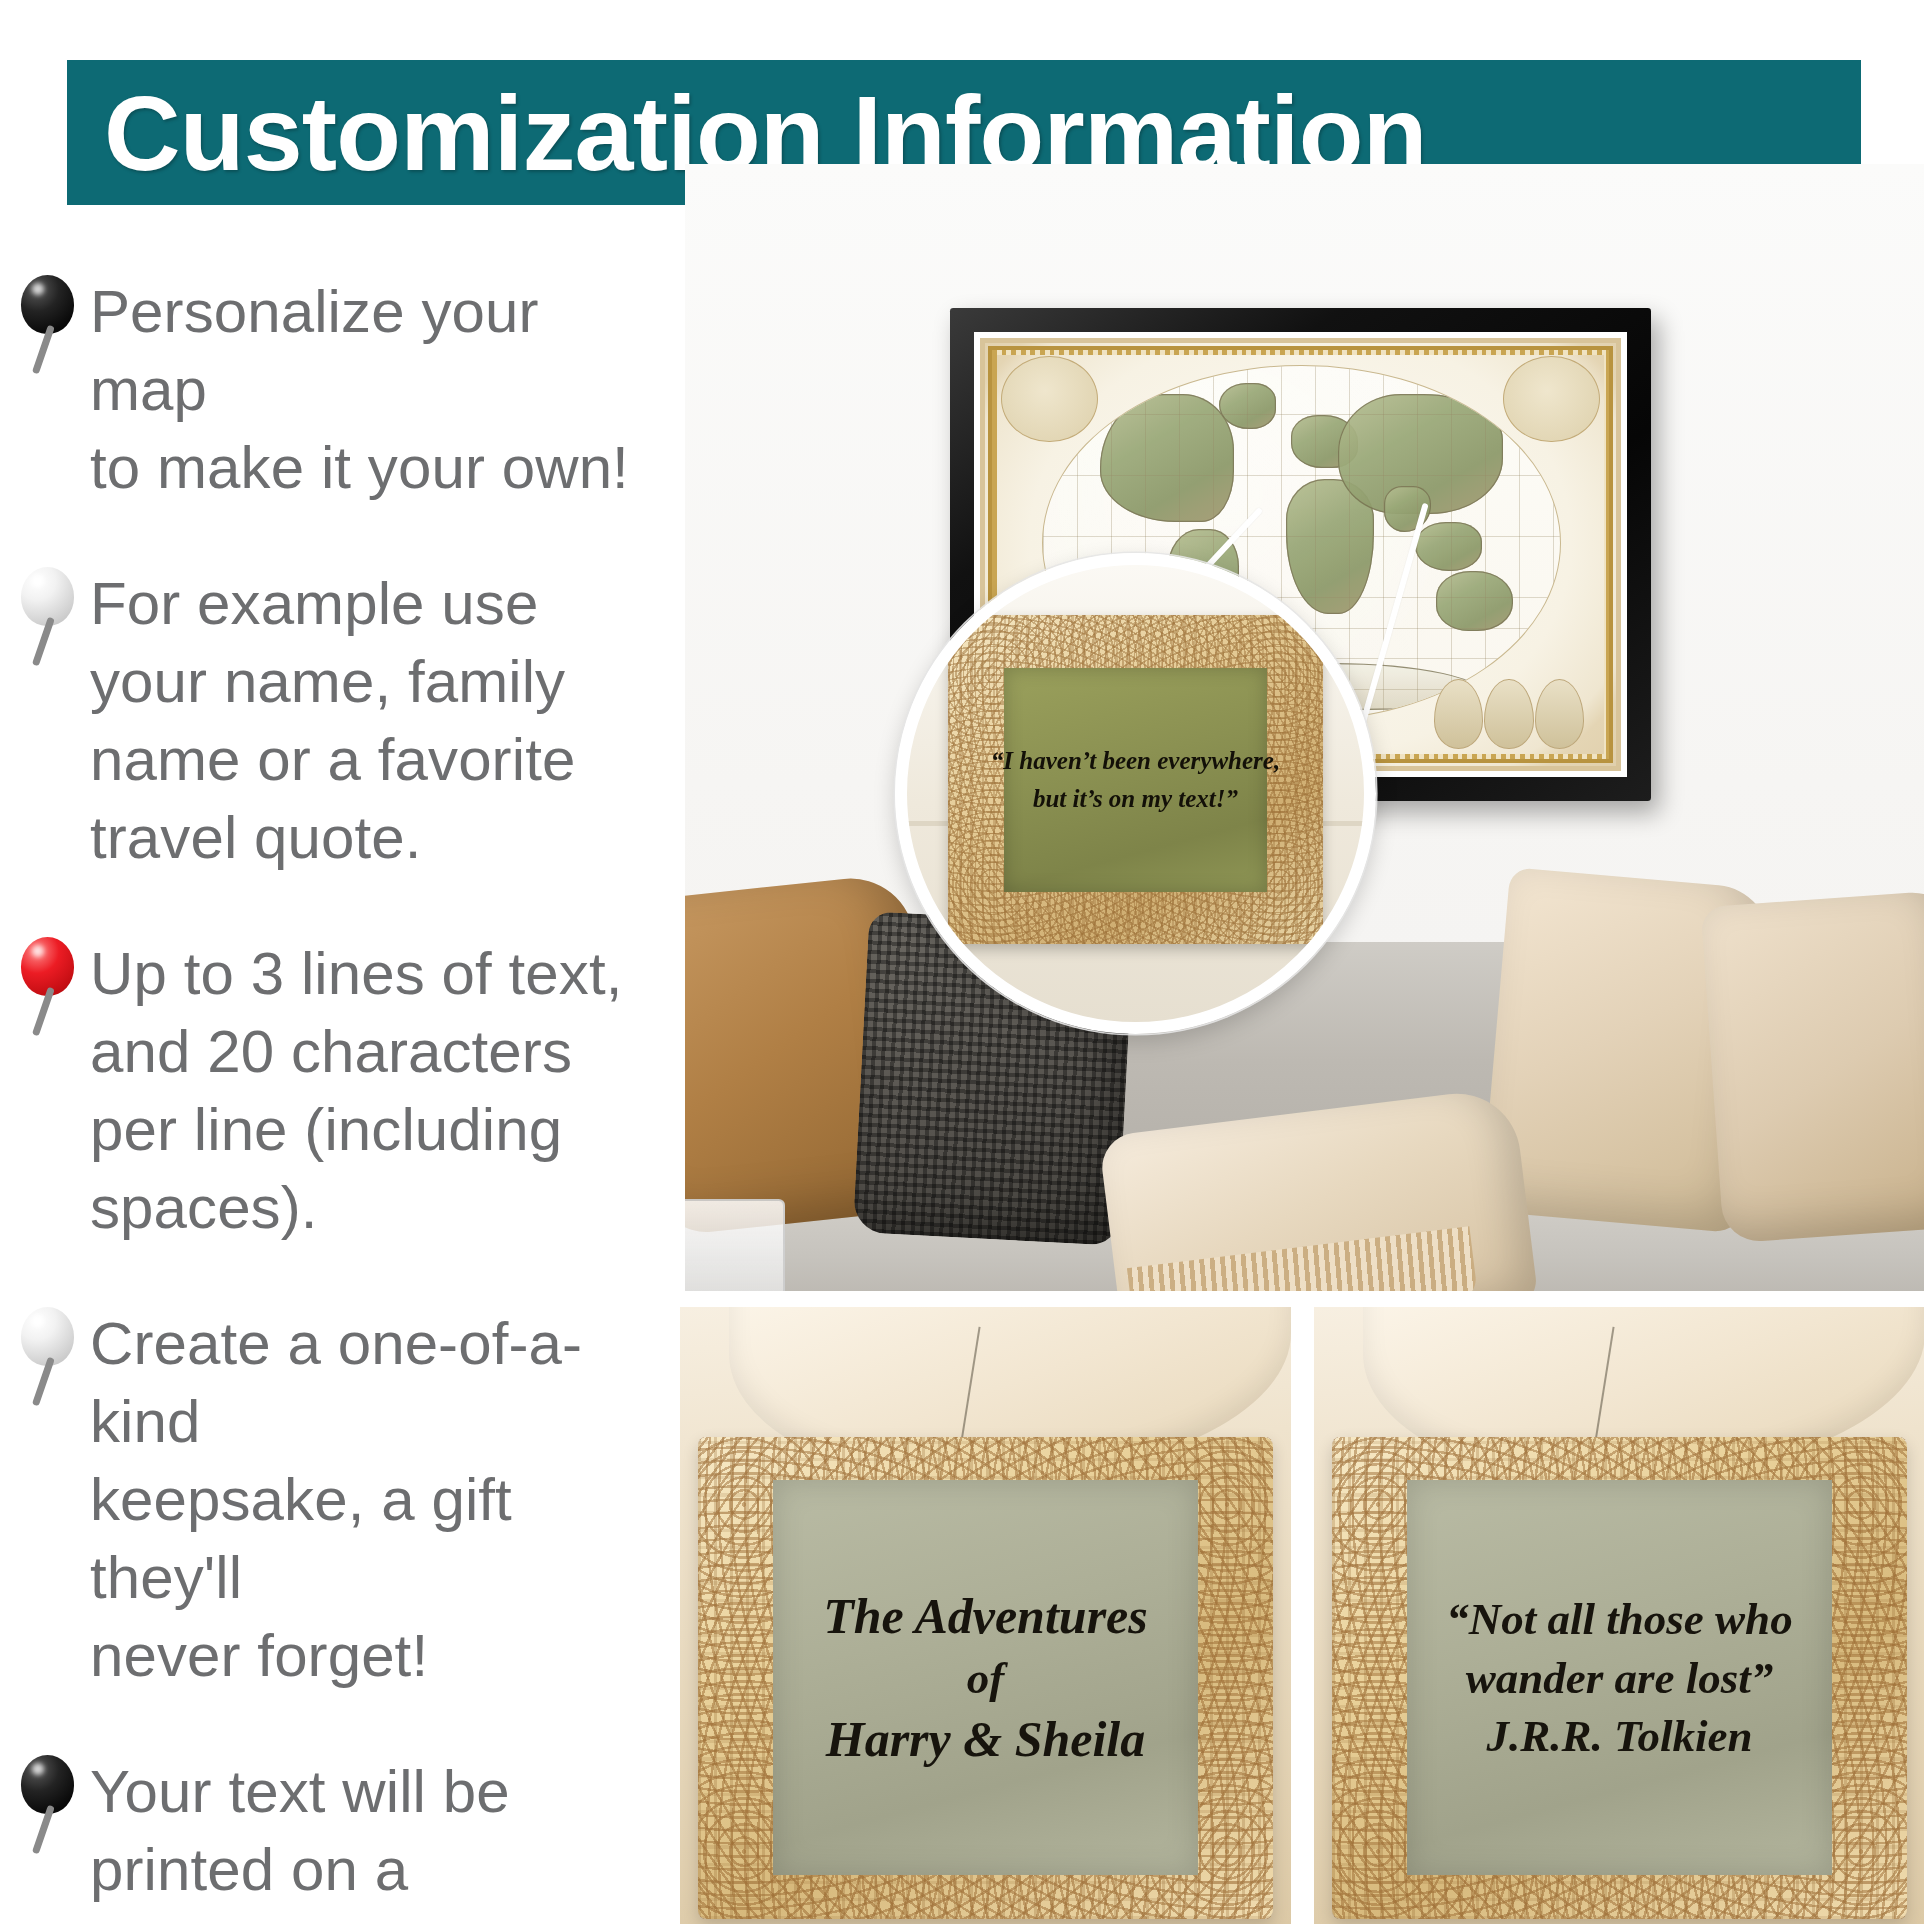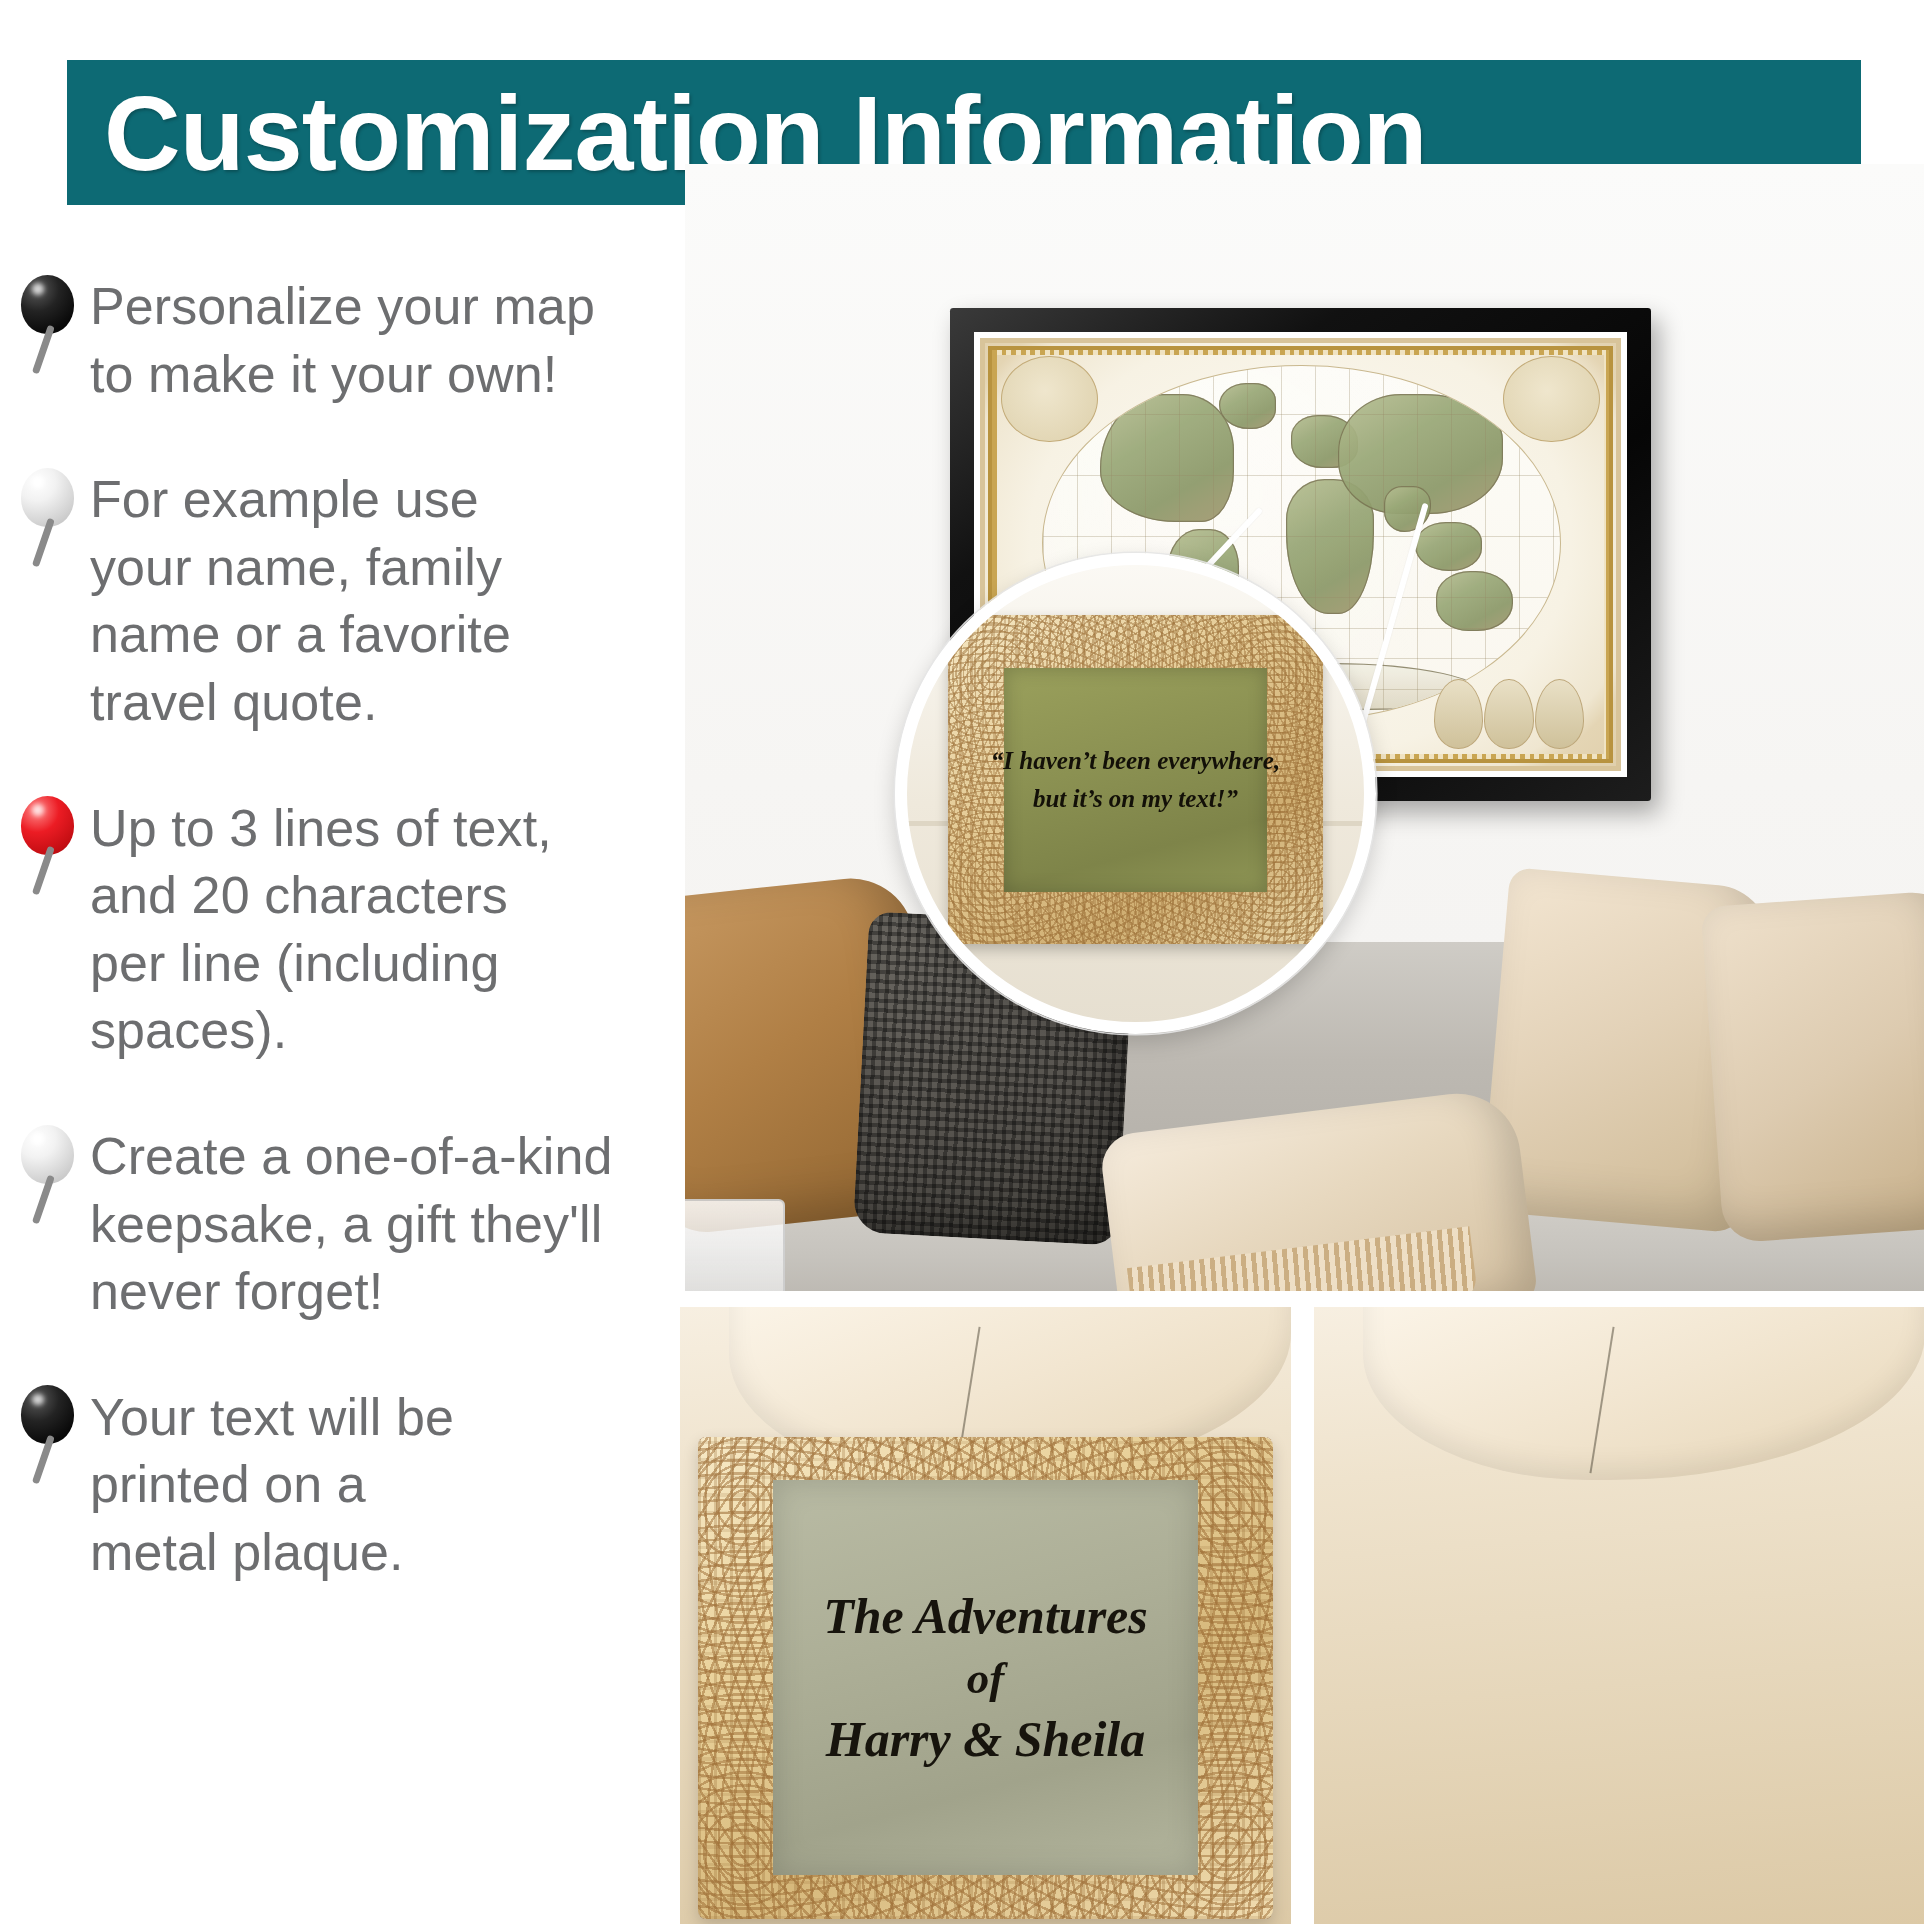--- a/index.html
+++ b/index.html
@@ -37,21 +37,21 @@
     left:0; top:273px; width:666px;
   }
   .bullet-row{
     position:relative;
     min-height:32px;
     padding-left:90px;
     margin-bottom:58px;
   }
   .bullet-text{
     color:#6d6e70;
-    font-size:52px;
+    font-size:60px;
     line-height:1.30;
     white-space:pre-line;
     letter-spacing:0.1px;
   }
   
   .pin{
     position:absolute;
     left:21px; top:1.6px;
     width:53px; height:106px;
   }
@@ -557,16 +557,24 @@
         <div class="plate-line">The Adventures</div>
         <div class="plate-line small">of</div>
         <div class="plate-line">Harry &amp; Sheila</div>
       </div>
     </div>
   </div>
 
   <div class="plaque-panel" id="plaque-panel-right">
     <div class="panel-blanket"></div>
     <div class="panel-pinline"></div>
+    <div class="ornate-frame">
+      <div class="ornate-ring"></div>
+      <div class="plaque-plate">
+        <div class="plate-line small">“Not all those who</div>
+        <div class="plate-line small">wander are lost”</div>
+        <div class="plate-line small">J.R.R. Tolkien</div>
+      </div>
+    </div>
   </div>
 
 </div>
 
 
 </body></html>

